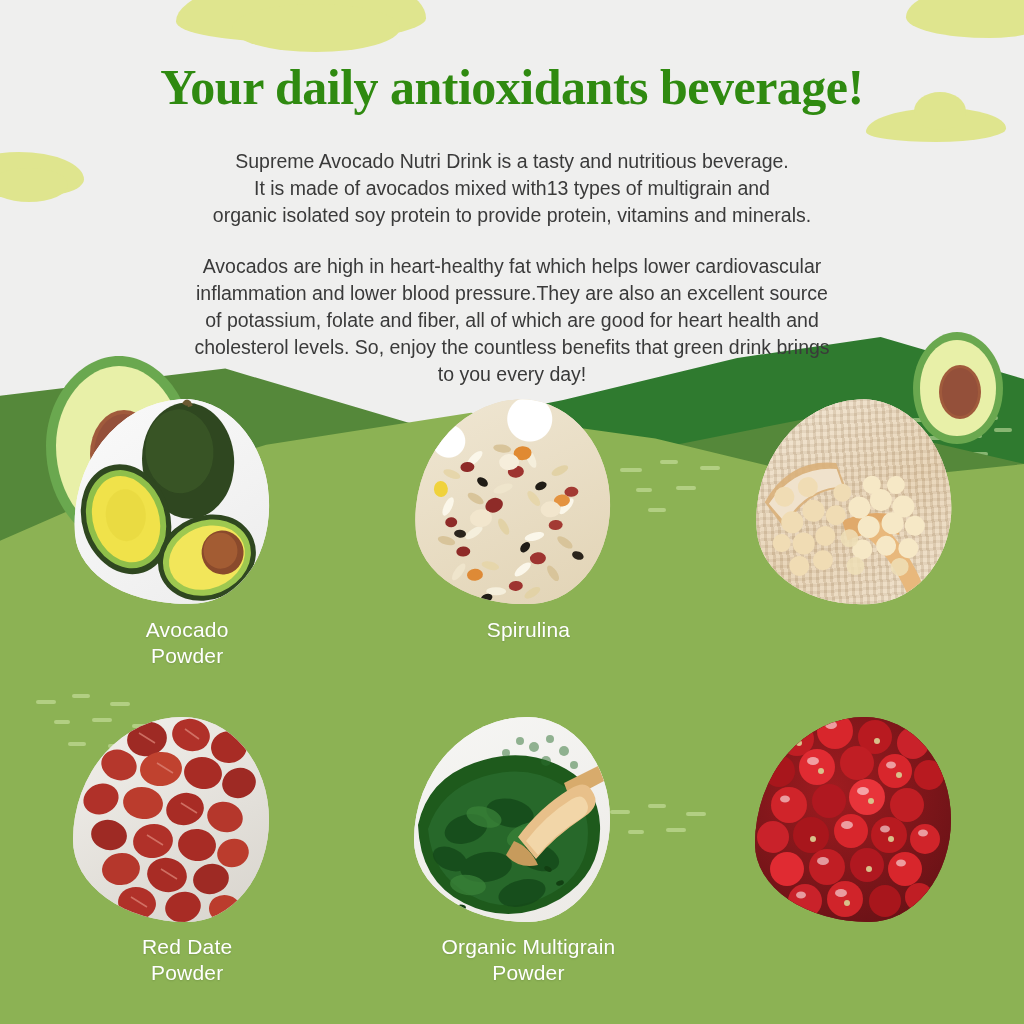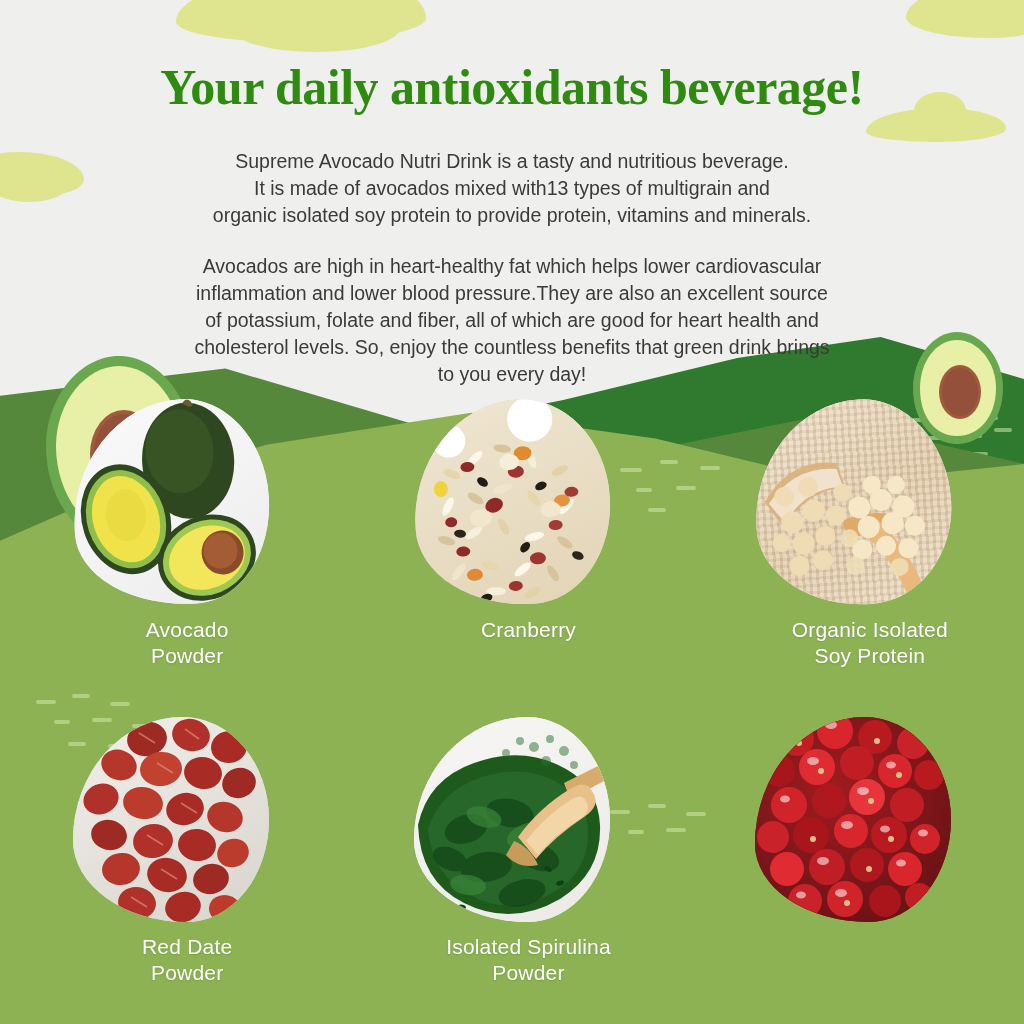--- a/index.html
+++ b/index.html
@@ -238,21 +238,21 @@
               <ellipse cx="160" cy="160" rx="6" ry="4" transform="rotate(25 160 160)" fill="#2a241c"></ellipse>
               <ellipse cx="66" cy="196" rx="6" ry="4" transform="rotate(-15 66 196)" fill="#201c16"></ellipse>
             </g>
             <g>
               <ellipse cx="66" cy="116" rx="11" ry="9" fill="#f2e6cd"></ellipse>
               <ellipse cx="98" cy="62" rx="10" ry="8" fill="#f6eedb"></ellipse>
               <ellipse cx="136" cy="112" rx="10" ry="8" fill="#f2e6cd"></ellipse>
             </g>
           </svg>
         </div>
-        <div class="caption" style="white-space:pre-line;">Cranberry</div>
+        <div class="caption" style="white-space:pre-line;">Spirulina</div>
       </div>
 
       <div class="cell">
         <div class="photo" style="border-radius:56% 44% 44% 56% / 60% 52% 48% 40%;background:#efe4d2;">
           <div class="ph-fill" style="background:
               repeating-linear-gradient(90deg, rgba(180,150,110,.30) 0 3px, rgba(235,215,185,.30) 3px 7px),
               repeating-linear-gradient(0deg, rgba(170,140,100,.22) 0 3px, rgba(240,222,192,.22) 3px 7px),
               linear-gradient(150deg,#f7f2ea 0%,#e6d4ba 55%,#f4ece0 100%);"></div>
           <svg width="196" height="205" viewBox="0 0 196 205" style="position:absolute;inset:0;">
             <path d="M10 96 q28 -42 74 -34 l8 26 q-38 -4 -64 36 Z" fill="#d9b07a" opacity=".9"></path>
@@ -285,22 +285,20 @@
                 <circle cx="118" cy="86" r="9"></circle>
               <circle cx="142" cy="88" r="9"></circle>
             </g>
             <g fill="#efe0b8" opacity=".85">
               <circle cx="92" cy="138" r="9"></circle>
                 <circle cx="96" cy="166" r="9"></circle>
               <circle cx="140" cy="170" r="9"></circle>
             </g>
           </svg>
         </div>
-        <div class="caption" style="white-space:pre-line;">Organic Isolated
-Soy Protein</div>
       </div>
     </div>
 
     <div class="row r2" style="margin-top:48px;">
 
       <div class="cell">
         <div class="photo" style="border-radius:56% 44% 42% 58% / 60% 50% 50% 40%;background:#e6e4e0;">
           <div class="ph-fill" style="background:linear-gradient(150deg,#f2f0ec 0%,#e2dfd9 60%,#d8d4cd 100%);"></div>
           <svg width="196" height="205" viewBox="0 0 196 205" style="position:absolute;inset:0;">
             <g>
@@ -367,21 +365,21 @@
               <circle cx="120" cy="30" r="5"></circle>
                 <circle cx="136" cy="22" r="4"></circle>
               <circle cx="150" cy="34" r="5"></circle>
                 <circle cx="106" cy="24" r="4"></circle>
               <circle cx="132" cy="44" r="5"></circle>
                 <circle cx="160" cy="48" r="4"></circle>
               <circle cx="92" cy="36" r="4"></circle>
             </g>
           </svg>
         </div>
-        <div class="caption" style="white-space:pre-line;">Isolated Spirulina
+        <div class="caption" style="white-space:pre-line;">Organic Multigrain
 Powder</div>
       </div>
 
       <div class="cell">
         <div class="photo" style="border-radius:56% 44% 42% 58% / 62% 50% 50% 38%;background:#6d1216;">
           <div class="ph-fill" style="background:radial-gradient(circle at 40% 35%, #9e1c20 0%, #5e1014 100%);"></div>
           <svg width="196" height="205" viewBox="0 0 196 205" style="position:absolute;inset:0;">
             <g>
               <circle cx="42" cy="22" r="17" fill="#c01e24"></circle>
                 <circle cx="80" cy="14" r="18" fill="#d8262c"></circle>

